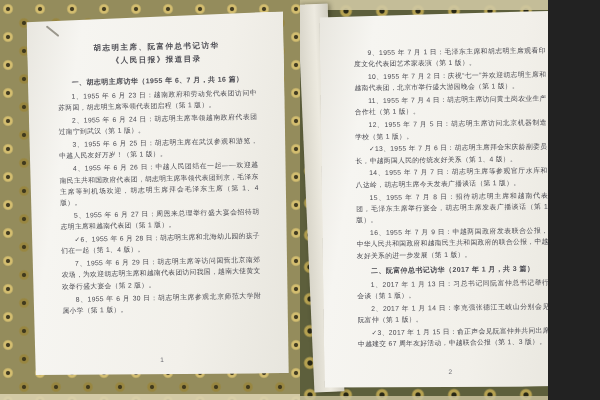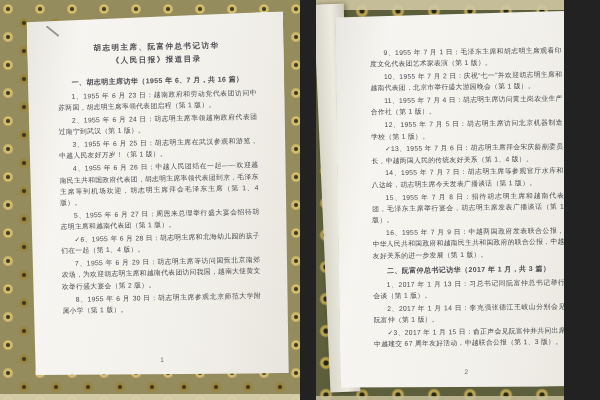--- a/index.html
+++ b/index.html
@@ -11,21 +11,21 @@
   .half{position:absolute;top:0;height:400px;overflow:hidden;}
   .half.left{left:0;width:300px;
     background-color:#948c5c;
     background-image:
       radial-gradient(circle at 8px 9px, rgba(42,38,20,.85) 1.5px, rgba(0,0,0,0) 2.6px),
       radial-gradient(circle at 8px 9px, rgba(214,192,112,.95) 4px, rgba(0,0,0,0) 5.6px),
       radial-gradient(circle at 24px 23px, rgba(42,38,20,.8) 1.5px, rgba(0,0,0,0) 2.6px),
       radial-gradient(circle at 24px 23px, rgba(152,134,62,.95) 4px, rgba(0,0,0,0) 5.6px);
     background-size:32px 28px;
   }
-  .half.right{left:316px;width:248px;
+  .half.right{left:300px;width:248px;
     background-color:#5d5f3c;
     background-image:
       radial-gradient(circle at 10px 11px, rgba(25,26,14,.9) 2px, rgba(0,0,0,0) 3.2px),
       radial-gradient(circle at 10px 11px, rgba(190,168,82,.9) 5px, rgba(0,0,0,0) 6.8px),
       radial-gradient(circle at 28px 27px, rgba(25,26,14,.85) 2px, rgba(0,0,0,0) 3.2px),
       radial-gradient(circle at 28px 27px, rgba(160,142,66,.9) 5px, rgba(0,0,0,0) 6.8px);
     background-size:36px 32px;
   }
   .strip{position:absolute;left:0;width:100%;}
   .strip.bottom-left{bottom:0;height:6px;background:#d9d0ae;opacity:.9;}

